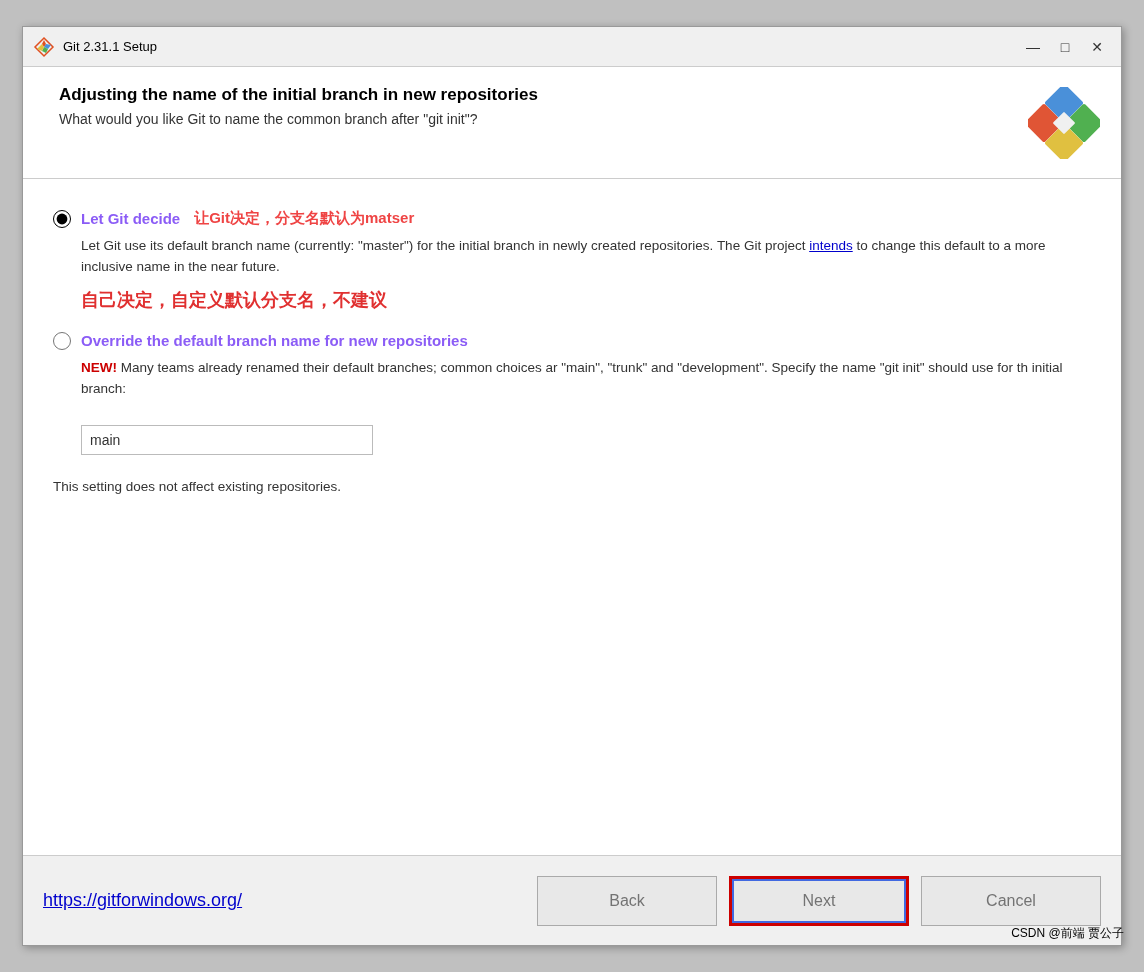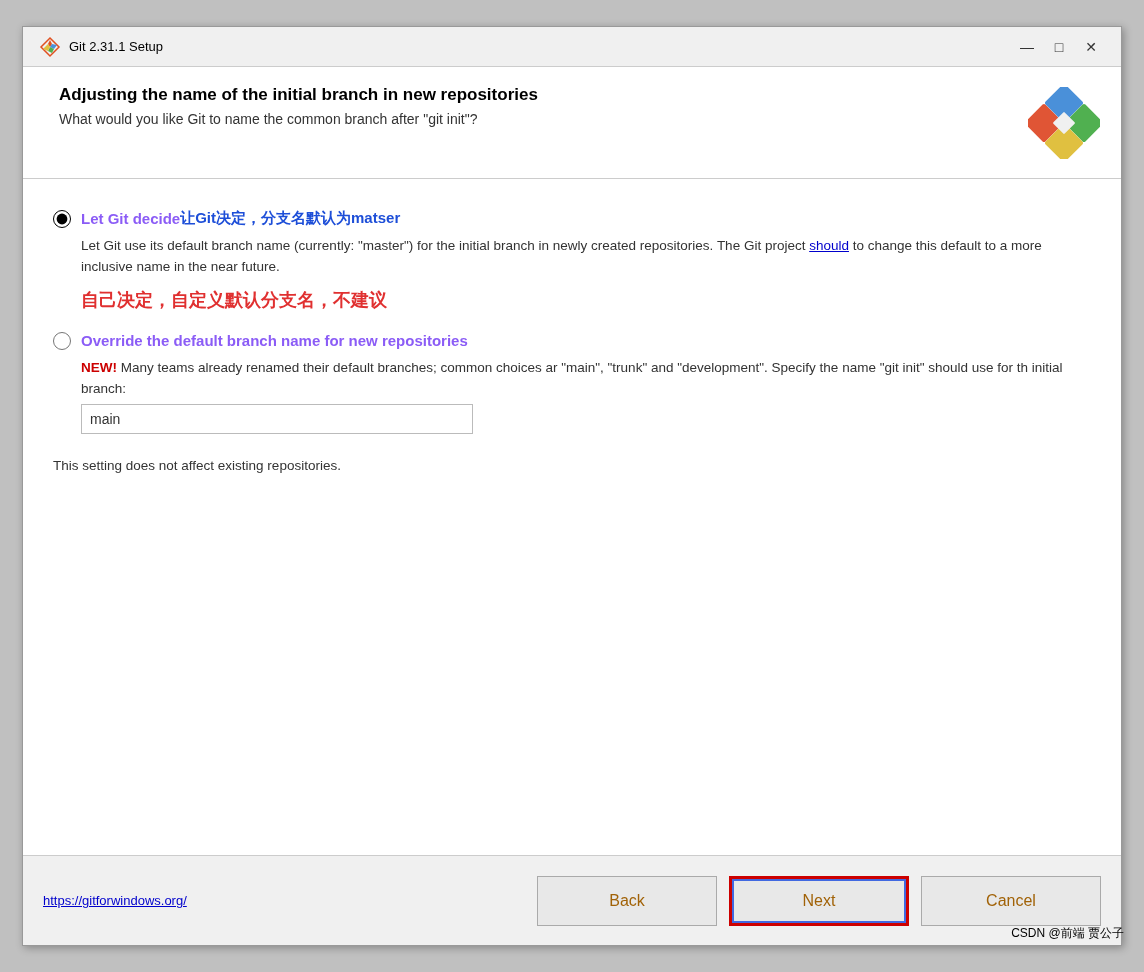--- a/index.html
+++ b/index.html
@@ -27,21 +27,21 @@
       flex-direction: column;
       box-shadow: 2px 2px 8px rgba(0,0,0,0.3);
     }
 
     .title-bar {
       height: 40px;
       background: #f0f0f0;
       border-bottom: 1px solid #ccc;
       display: flex;
       align-items: center;
-      padding: 0 16px;
+      padding: 0 10px;
       flex-shrink: 0;
     }
 
     .title-bar-logo {
       width: 22px;
       height: 22px;
       margin-right: 8px;
       flex-shrink: 0;
     }
 
@@ -125,21 +125,22 @@
 
     .option-label {
       font-size: 15px;
       font-weight: bold;
       color: #8b5cf6;
     }
 
     .option-label-annotation {
       font-size: 15px;
       font-weight: bold;
-      color: #1d4ed8;
+      color: #ef4444;
+      margin-left: 14px;
     }
 
     .option-description {
       margin-left: 28px;
       font-size: 13.5px;
       color: #333;
       line-height: 1.55;
       margin-bottom: 4px;
     }
 
@@ -157,22 +158,22 @@
     }
 
     .option-new-label {
       color: #cc0000;
       font-weight: bold;
     }
 
     .branch-name-input {
       display: block;
       margin-left: 28px;
-      margin-top: 4px;
-      width: 392px;
+      margin-top: 25px;
+      width: 292px;
       padding: 6px 8px;
       border: 1px solid #bbb;
       font-size: 14px;
       background: #fff;
       color: #333;
     }
 
     .footer-note {
       margin-top: 24px;
       font-size: 13.5px;
@@ -184,39 +185,39 @@
       height: 90px;
       background: #f0f0f0;
       border-top: 1px solid #ccc;
       display: flex;
       align-items: center;
       padding: 0 20px;
       flex-shrink: 0;
     }
 
     .bottom-link {
-      font-size: 13px;
+      font-size: 18px;
       color: #0000cc;
       text-decoration: underline;
       flex: 1;
     }
 
     .bottom-buttons {
       display: flex;
       gap: 12px;
     }
 
     .btn {
       width: 180px;
       height: 50px;
       font-size: 16px;
       border: 1px solid #aaa;
       background: #e8e8e8;
       cursor: pointer;
-      color: #a16207;
+      color: #737373;
     }
 
     .btn-next {
       border: 3px solid #cc0000;
       outline: 2px solid #4169e1;
       outline-offset: -5px;
       background: #e8e8e8;
     }
 
     .watermark {
@@ -281,21 +282,21 @@
   <div class="content">
 
     <div class="option-block">
       <div class="option-row">
         <input type="radio" class="radio-input" name="branch-option" checked="" style="">
         <span class="option-label">Let Git decide</span>
         <span class="option-label-annotation">让Git决定，分支名默认为matser</span>
       </div>
       <div class="option-description">
         <span>Let Git use its default branch name (currently: "master") for the initial branch
-in newly created repositories. The Git project <a>should</a> to change this default to
+in newly created repositories. The Git project <a>intends</a> to change this default to
 a more inclusive name in the near future.</span>
       </div>
       <div class="annotation-red">自己决定，自定义默认分支名，不建议</div>
     </div>
 
     <div class="option-block">
       <div class="option-row">
         <input type="radio" class="radio-input" name="branch-option" style="">
         <span class="option-label">Override the default branch name for new repositories</span>
       </div>

